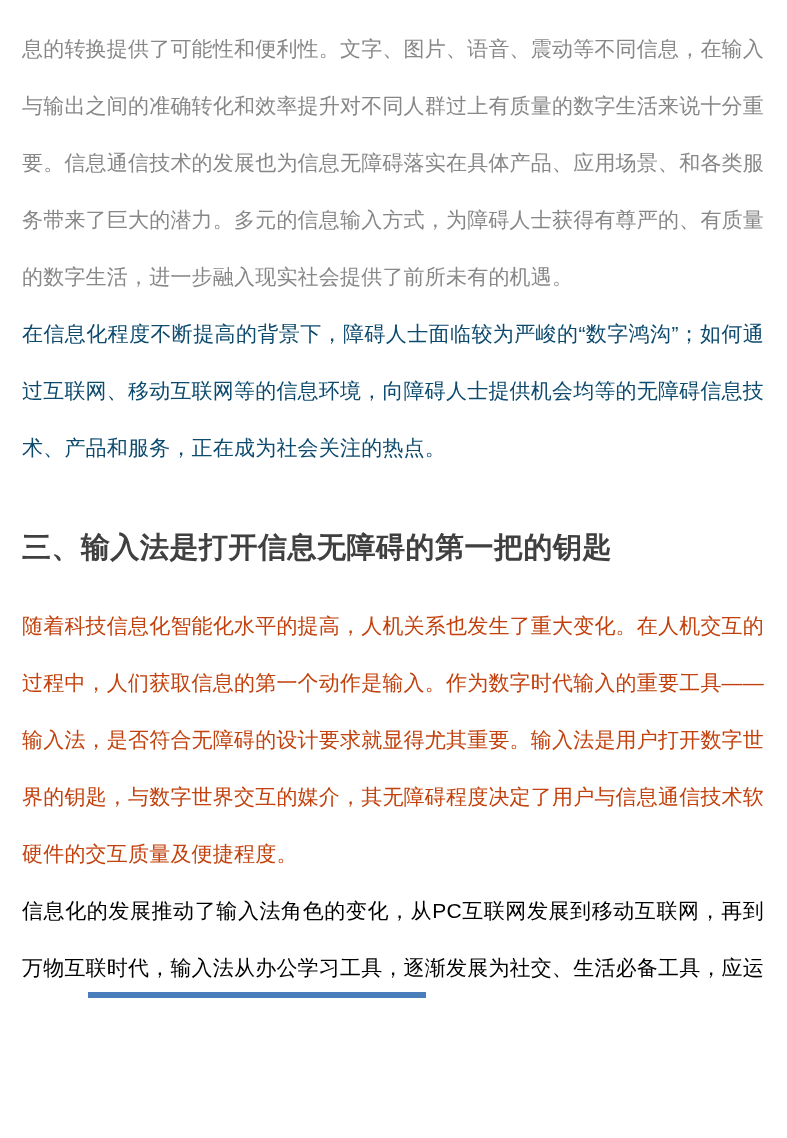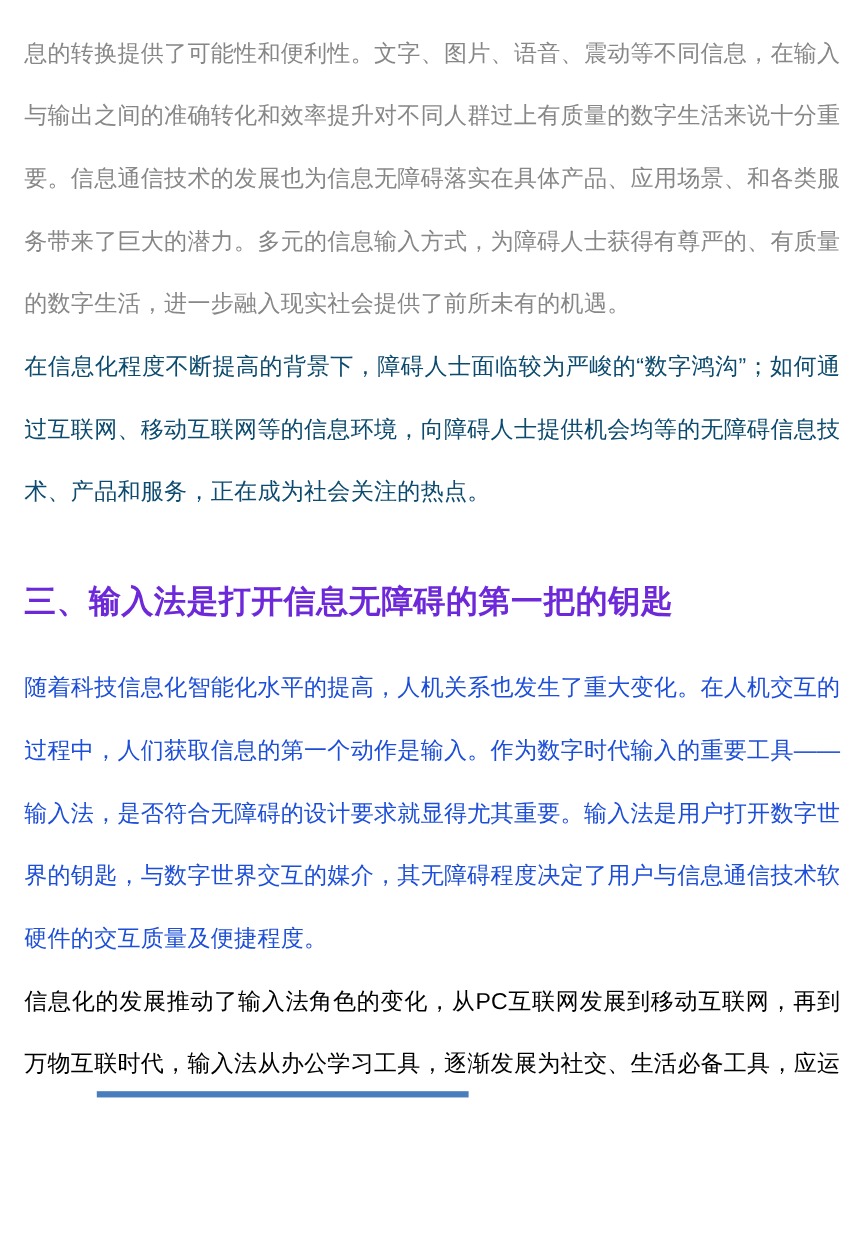--- a/index.html
+++ b/index.html
@@ -43,18 +43,18 @@
     height: 6px;
   }
 </style>
 </head>
 <body>
 
 <div class="page">
   <div class="content">
     <p class="body-para" style="color: rgb(135, 135, 135);">息的转换提供了可能性和便利性。文字、图片、语音、震动等不同信息，在输入与输出之间的准确转化和效率提升对不同人群过上有质量的数字生活来说十分重要。信息通信技术的发展也为信息无障碍落实在具体产品、应用场景、和各类服务带来了巨大的潜力。多元的信息输入方式，为障碍人士获得有尊严的、有质量的数字生活，进一步融入现实社会提供了前所未有的机遇。</p>
     <p class="body-para" style="color: #0c4a6e;">在信息化程度不断提高的背景下，障碍人士面临较为严峻的“数字鸿沟”；如何通过互联网、移动互联网等的信息环境，向障碍人士提供机会均等的无障碍信息技术、产品和服务，正在成为社会关注的热点。</p>
-    <h2 class="section-heading" style="color: #6d28d9;">三、输入法是打开信息无障碍的第一把的钥匙</h2>
-    <p class="body-para" style="color: #1d4ed8;">随着科技信息化智能化水平的提高，人机关系也发生了重大变化。在人机交互的过程中，人们获取信息的第一个动作是输入。作为数字时代输入的重要工具——输入法，是否符合无障碍的设计要求就显得尤其重要。输入法是用户打开数字世界的钥匙，与数字世界交互的媒介，其无障碍程度决定了用户与信息通信技术软硬件的交互质量及便捷程度。</p>
+    <h2 class="section-heading" style="color: #404040;">三、输入法是打开信息无障碍的第一把的钥匙</h2>
+    <p class="body-para" style="color: #c2410c;">随着科技信息化智能化水平的提高，人机关系也发生了重大变化。在人机交互的过程中，人们获取信息的第一个动作是输入。作为数字时代输入的重要工具——输入法，是否符合无障碍的设计要求就显得尤其重要。输入法是用户打开数字世界的钥匙，与数字世界交互的媒介，其无障碍程度决定了用户与信息通信技术软硬件的交互质量及便捷程度。</p>
     <p class="body-para" style="color: #000000;">信息化的发展推动了输入法角色的变化，从PC互联网发展到移动互联网，再到万物互联时代，输入法从办公学习工具，逐渐发展为社交、生活必备工具，应运而生的多样化的输入方式（如文字、语音、图像等输入方式）使其成为人与机器交互的一个重要窗口。</p>
   </div>
   <div class="bottom-accent-bar" style="background: rgb(74, 125, 187);"></div>
 </div>
 
 </body></html>

